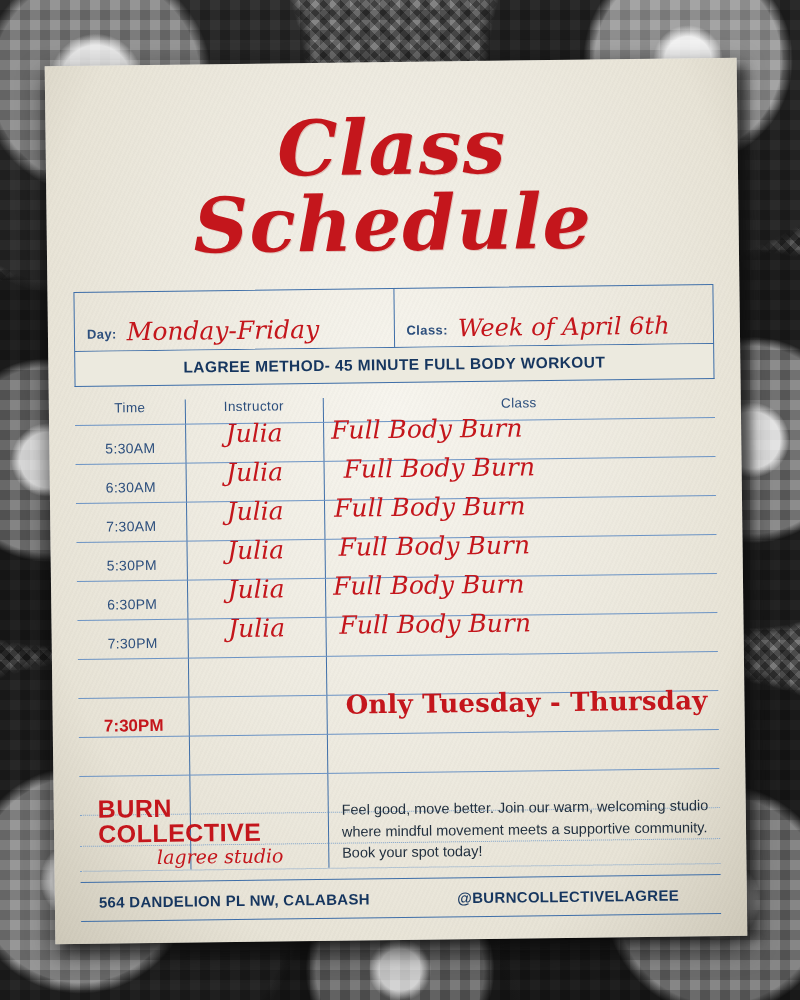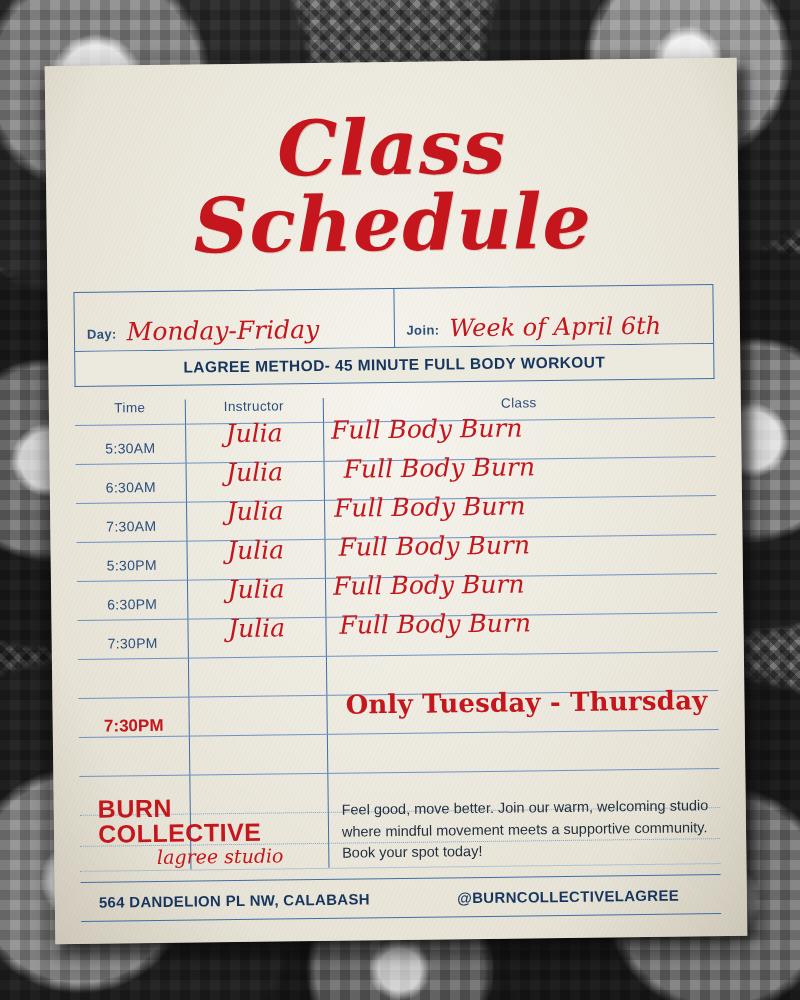--- a/index.html
+++ b/index.html
@@ -305,21 +305,21 @@
   <div class="inner">
 
     <div class="title">Class Schedule</div>
 
     <div class="meta-box">
       <div class="meta-cell">
         <span class="meta-label">Day:</span>
         <span class="meta-value">Monday-Friday</span>
       </div>
       <div class="meta-cell">
-        <span class="meta-label">Join:</span>
+        <span class="meta-label">Class:</span>
         <span class="meta-value date">Week of April 6th</span>
       </div>
     </div>
 
     <div class="band">
       <span>LAGREE METHOD- 45 MINUTE FULL BODY WORKOUT</span>
     </div>
 
     <div class="grid">
 

